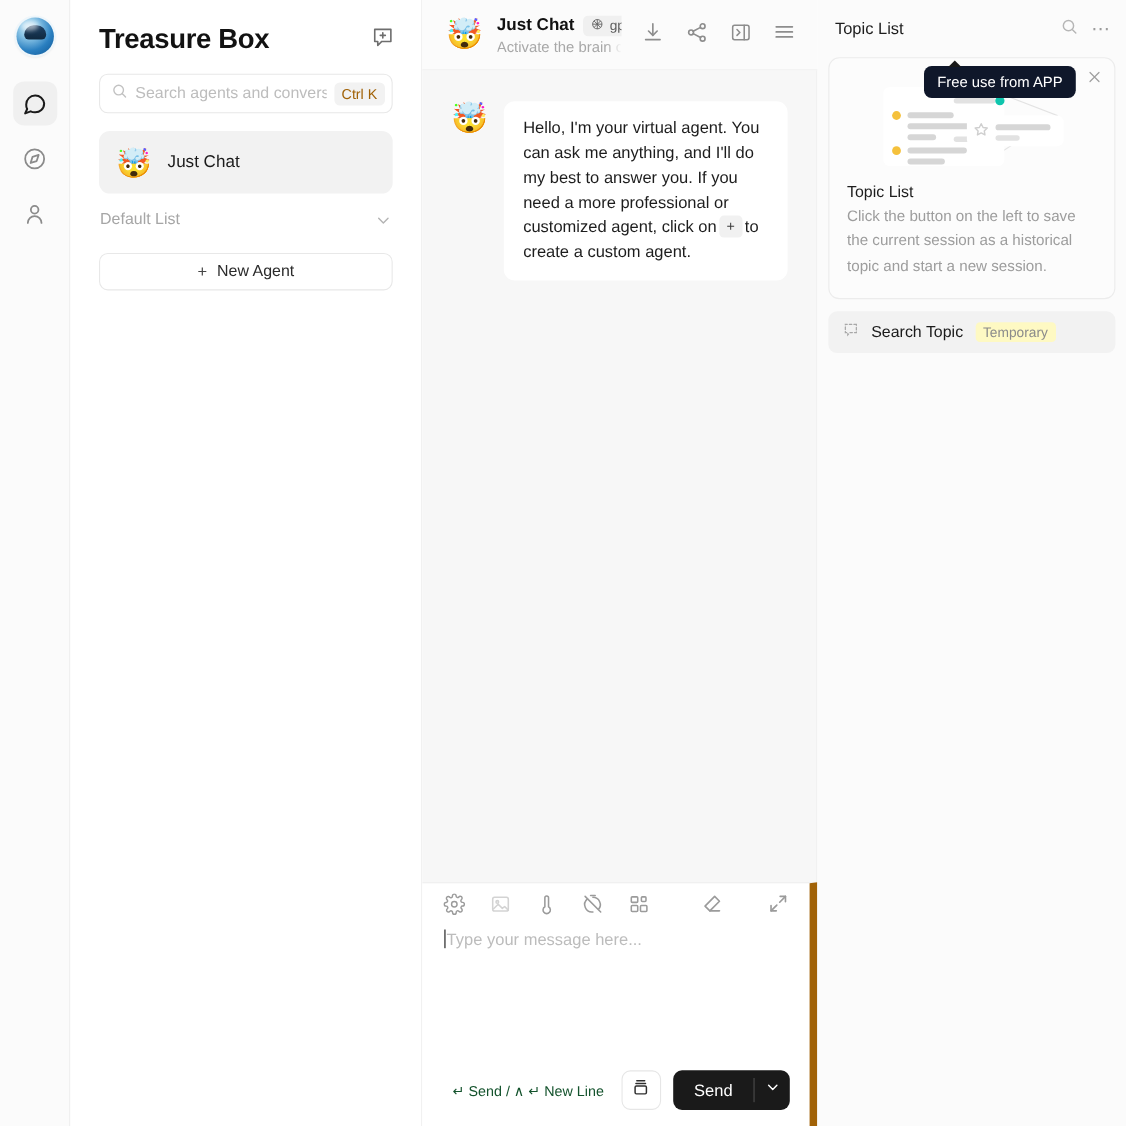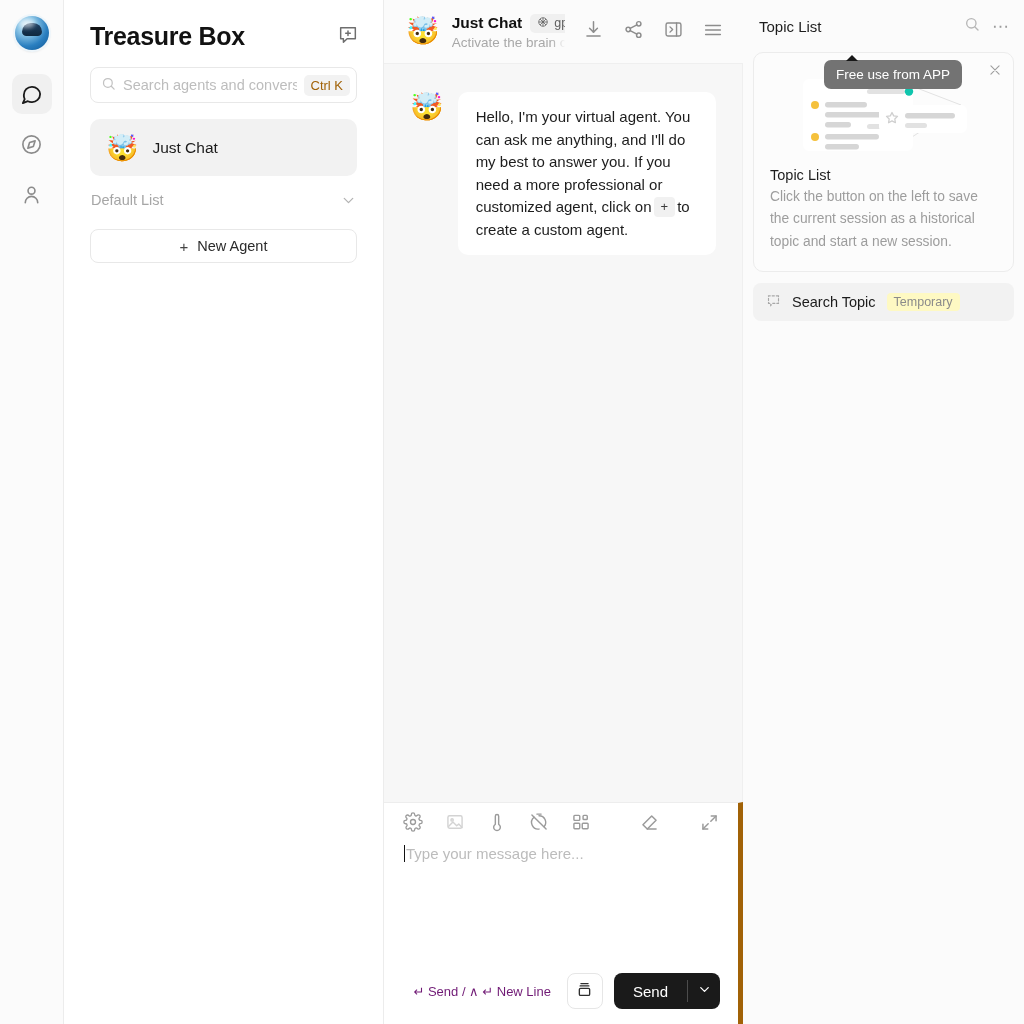--- a/index.html
+++ b/index.html
@@ -122,22 +122,22 @@
     font-size: 13.5px; color: #a8a8a8; margin-top: 2px;
     white-space: nowrap; overflow: hidden; text-overflow: clip;
     max-width: 100%;
     -webkit-mask-image: linear-gradient(90deg,#000 88%,transparent 100%);
     mask-image: linear-gradient(90deg,#000 88%,transparent 100%);
   }
   .head-actions { display: flex; align-items: center; gap: 8px; flex: 0 0 auto; }
   .head-actions .icon-btn { width: 32px; height: 32px; color: #8d8d8d; }
 
   .tooltip {
-    position: absolute; top: 60px; left: 440px;
-    background: #737373; color: #fff; font-size: 13.5px;
+    position: absolute; top: 60px; left: 456px;
+    background: #0f172a; color: #fff; font-size: 13.5px;
     padding: 7px 12px; border-radius: 7px; white-space: nowrap; z-index: 40;
   }
   .tooltip::before {
     content: ""; position: absolute; top: -5px; left: 22px;
     border-left: 6px solid transparent; border-right: 6px solid transparent;
     border-bottom: 6px solid #181818;
   }
 
   .chat-body {
     flex: 1 1 auto; background: #f7f7f7; padding: 28px 26px 0 26px;
@@ -150,21 +150,21 @@
     max-width: 266px; font-size: 15px; line-height: 1.5; color: #1d1d1d;
   }
   .inline-key {
     display: inline-block; background: #f1f1f1; border-radius: 4px;
     padding: 0px 7px; font-size: 13px; color: #3a3a3a; vertical-align: 1px;
     margin: 0 2px;
   }
 
   .composer {
     flex: 0 0 auto; background: #fff; border-top: 1px solid #ededed;
-    border-right: 5px solid #a16207; display: flex; flex-direction: column;
+    border-right: 7px solid #a16207; display: flex; flex-direction: column;
     height: 222px;
   }
   .comp-tools {
     display: flex; align-items: center; height: 42px; padding: 0 18px; gap: 20px;
   }
   .comp-tools .icon-btn { color: #9b9b9b; width: 22px; height: 22px; }
   .comp-tools .icon-btn.disabled { color: #d3d3d3; }
   .comp-tools .spacer { flex: 1 1 auto; }
   .comp-input {
     flex: 1 1 auto; padding: 0 18px;
@@ -173,21 +173,21 @@
     font-size: 15px; color: #bcbcbc; position: relative; padding-left: 2px;
   }
   .caret {
     display: inline-block; width: 1px; height: 17px; background: #111;
     vertical-align: -3px; margin-right: 1px;
   }
   .comp-foot {
     height: 58px; display: flex; align-items: center; justify-content: flex-end;
     gap: 11px; padding: 0 18px 8px 18px;
   }
-  .hint { font-size: 13px; color: #701a75; margin-right: 5px; white-space: nowrap; }
+  .hint { font-size: 13px; color: #14532d; margin-right: 5px; white-space: nowrap; }
   .ghost-btn {
     width: 36px; height: 36px; border: 1px solid #e6e6e6; border-radius: 8px;
     display: flex; align-items: center; justify-content: center; color: #2e2e2e;
     cursor: pointer; background: #fff;
   }
   .send-group { display: flex; align-items: stretch; background: #1a1a1a; border-radius: 8px; overflow: hidden; }
   .send-main {
     padding: 0 19px; display: flex; align-items: center; color: #fff;
     font-size: 15px; height: 36px; cursor: pointer;
   }

